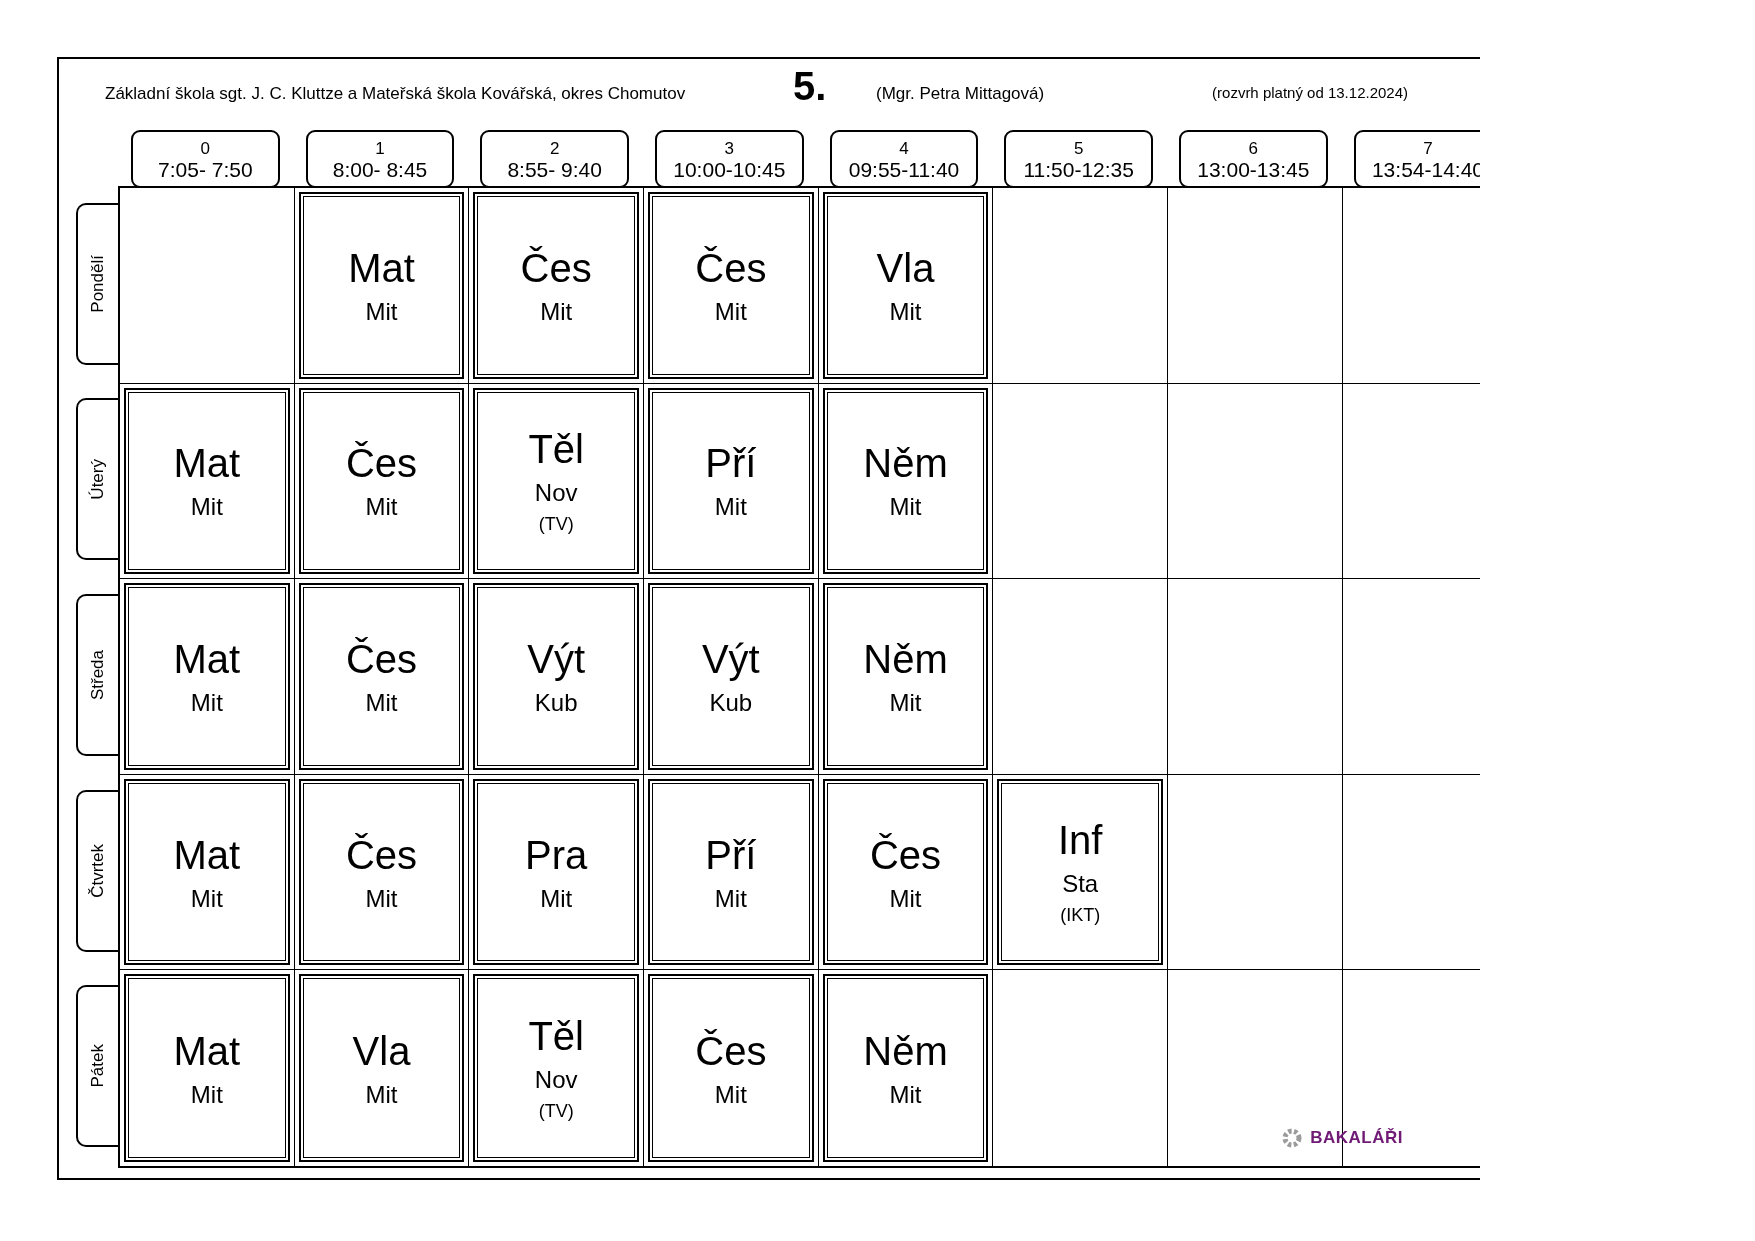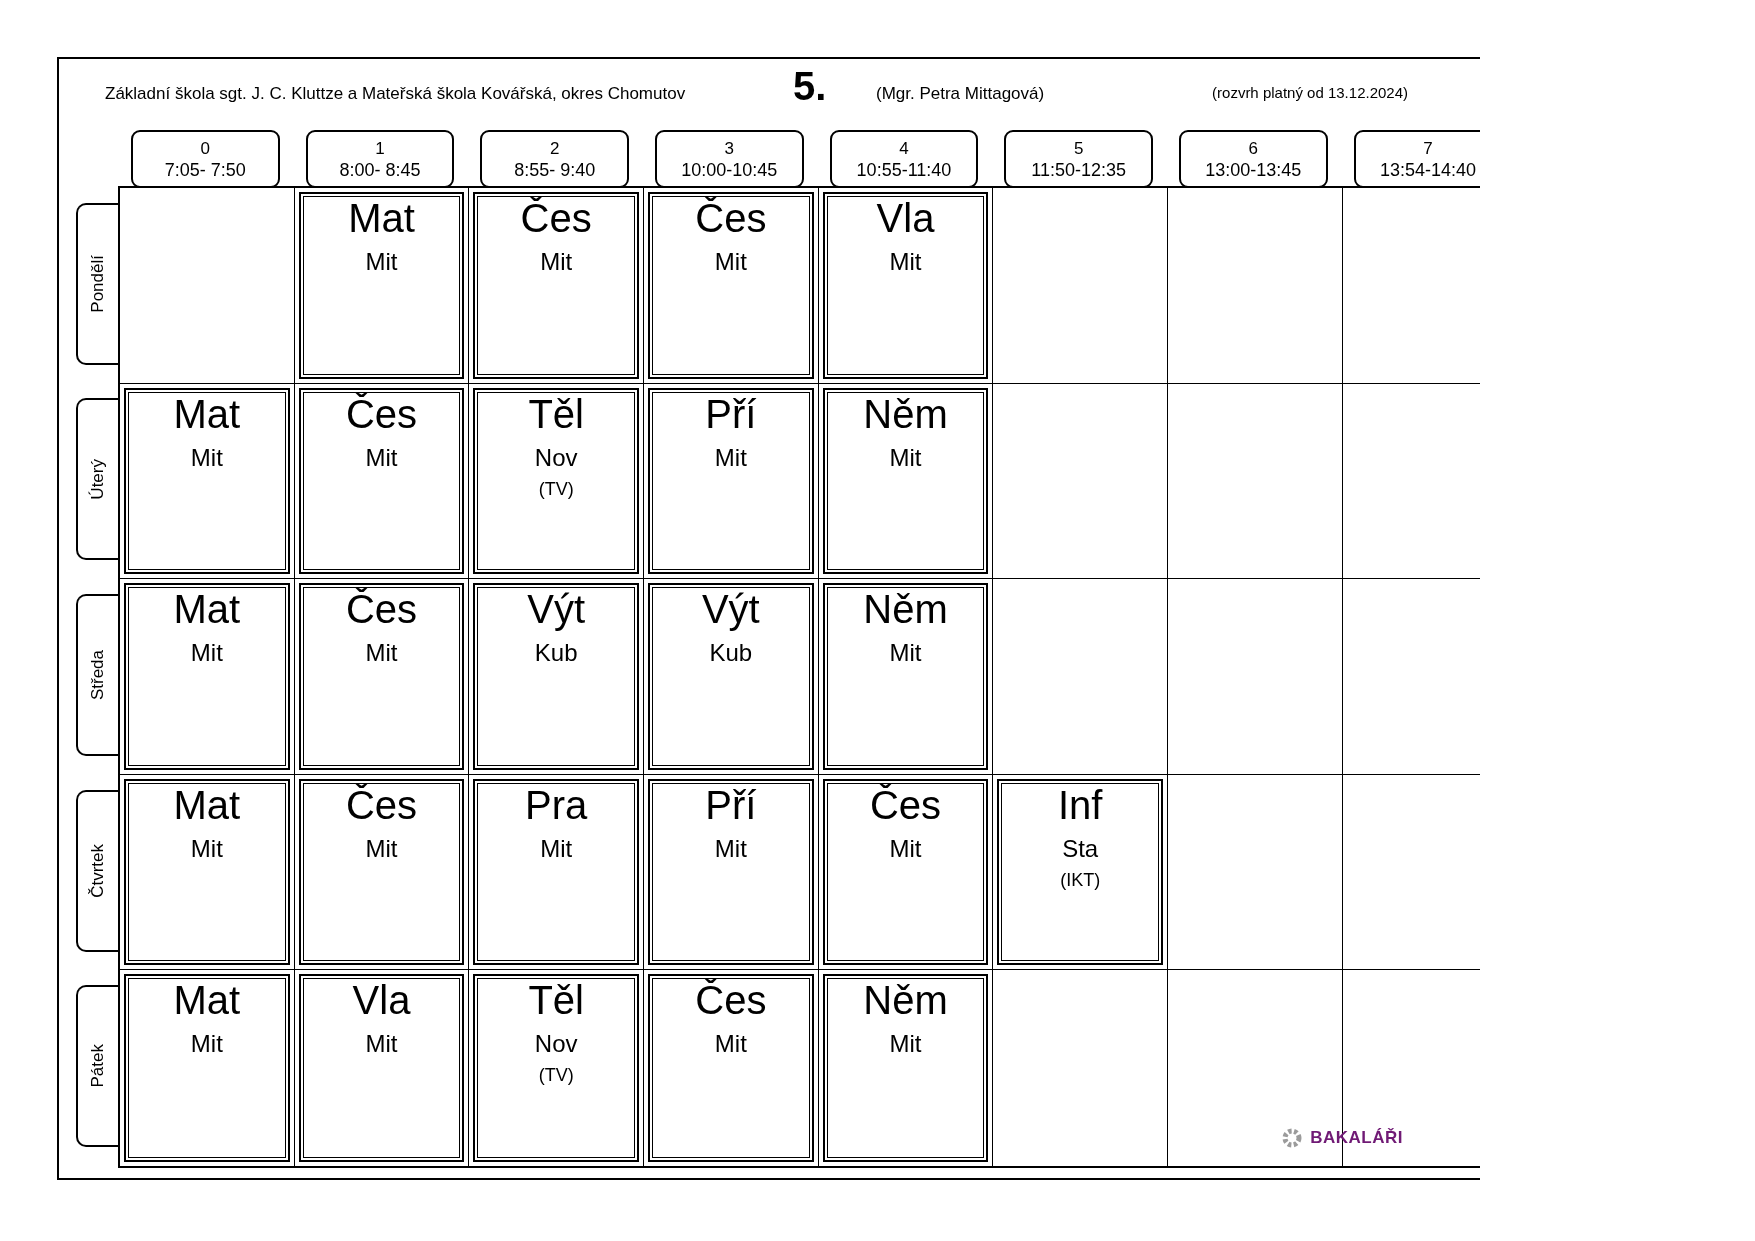--- a/index.html
+++ b/index.html
@@ -10,40 +10,40 @@
   .classnum{position:absolute;left:793px;top:64px;font-size:40px;font-weight:bold;}
   .teacher{position:absolute;left:876px;top:84px;font-size:17px;white-space:nowrap;}
   .valid{position:absolute;right:72px;top:84px;font-size:15px;white-space:nowrap;}
 
   .periods{position:absolute;left:118px;top:130px;width:1572px;height:58px;
            display:grid;grid-template-columns:repeat(9,1fr);z-index:3;}
   .pslot{display:flex;padding:0 13px;}
   .pbox{flex:1;border:2.5px solid #000;border-radius:9px;background:#fff;
         display:flex;flex-direction:column;align-items:center;justify-content:center;gap:3px;}
   .pnum{font-size:17px;line-height:18px;}
-  .ptime{font-size:18px;line-height:18px;white-space:pre;}
+  .ptime{font-size:21px;line-height:18px;white-space:pre;}
 
   .daytabs{position:absolute;left:76px;top:186px;width:42px;height:978px;
            display:grid;grid-template-rows:repeat(5,1fr);}
   .dslot{display:flex;align-items:center;}
   .dtab{height:158px;width:100%;border:2.5px solid #000;border-right:none;
         border-radius:10px 0 0 10px;background:#fff;
         display:flex;align-items:center;justify-content:center;}
   .dtab span{writing-mode:vertical-rl;transform:rotate(180deg);font-size:17px;}
 
   .grid{position:absolute;left:118px;top:186px;width:1572px;height:978px;
         border:2.5px solid #000;background:#fff;z-index:2;
         display:grid;grid-template-columns:repeat(9,1fr);grid-template-rows:repeat(5,1fr);}
   .cell{position:relative;background:#fff;}
   .cell.br{border-right:1.5px solid #000;}
   .cell.bb{border-bottom:1.5px solid #000;}
 
   .lesson{position:absolute;inset:4px;border:2.5px solid #000;background:#fff;}
   .lesson-inner{position:absolute;inset:2px;border:1.5px solid #000;
-        display:flex;flex-direction:column;align-items:center;justify-content:flex-start;gap:10px;}
+        display:flex;flex-direction:column;align-items:center;justify-content:center;gap:10px;}
   .subj{font-size:40px;line-height:42px;}
   .tch{font-size:24px;line-height:25px;}
   .grp{font-size:18px;line-height:19px;}
 
   .logo{position:absolute;right:77px;top:1127px;display:flex;align-items:center;gap:7px;z-index:4;}
   .logo-text{font-size:17px;font-weight:600;letter-spacing:.5px;color:#701a75;}
 </style>
 </head>
 <body>
 
@@ -76,21 +76,21 @@
       </div>
       <div class="pslot">
         <div class="pbox">
           <div class="pnum">3</div>
           <div class="ptime">10:00-10:45</div>
         </div>
       </div>
       <div class="pslot">
         <div class="pbox">
           <div class="pnum">4</div>
-          <div class="ptime">10:55-11:40</div>
+          <div class="ptime">09:55-11:40</div>
         </div>
       </div>
       <div class="pslot">
         <div class="pbox">
           <div class="pnum">5</div>
           <div class="ptime">11:50-12:35</div>
         </div>
       </div>
       <div class="pslot">
         <div class="pbox">

